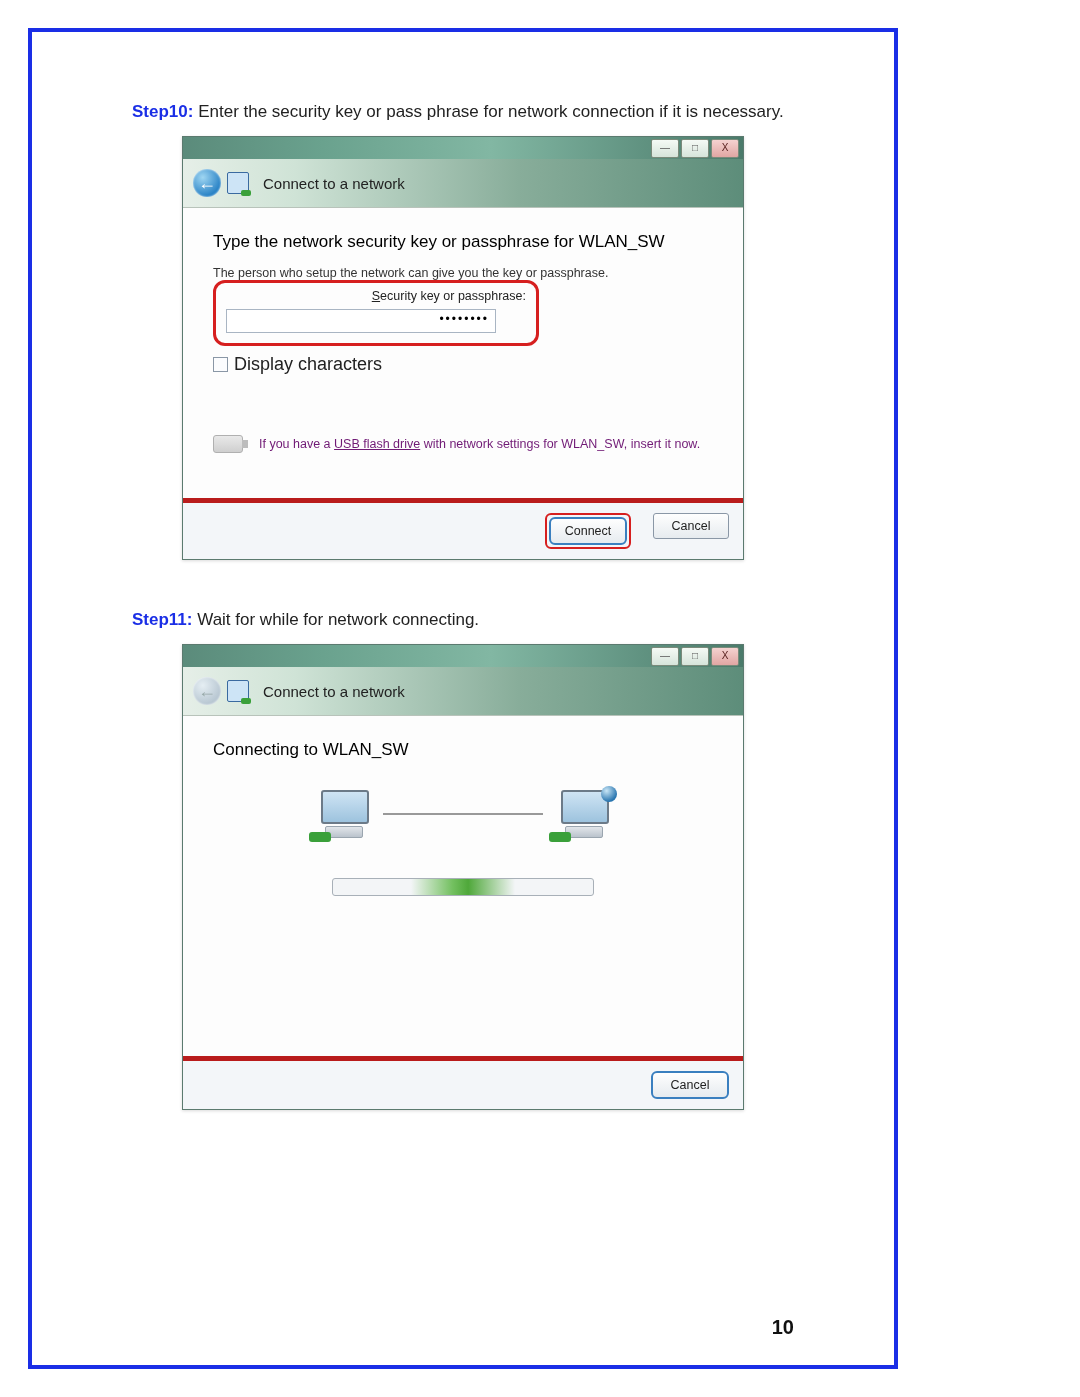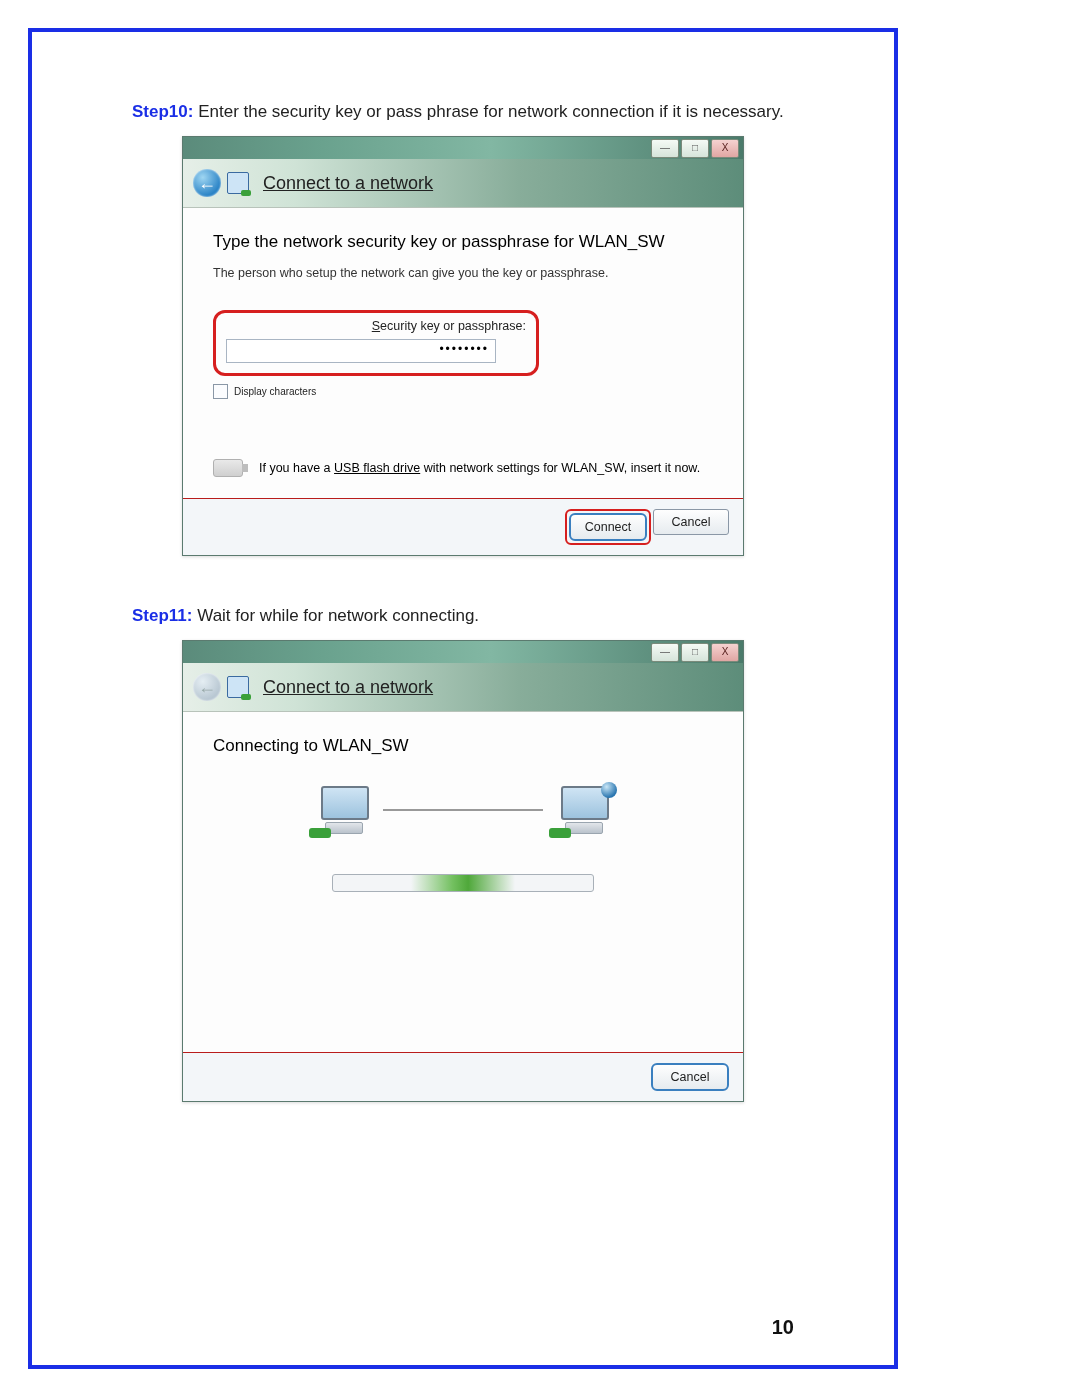--- a/index.html
+++ b/index.html
@@ -102,40 +102,38 @@
     content: "";
     position: absolute;
     bottom: -3px;
     right: -3px;
     width: 10px;
     height: 6px;
     background: #3aa03a;
     border-radius: 2px;
   }
   .header-title {
-    font-size: 18px;
+    font-size: 15px;
     color: #222;
-    text-decoration: underline;
   }
   
   .dlg-body {
     background: #fdfdfd;
     padding: 24px 30px 16px 30px;
     min-height: 250px;
     position: relative;
   }
   .dlg-heading {
     font-size: 17px;
     color: #000000;
     margin-bottom: 14px;
   }
   .dlg-sub {
     font-size: 12.5px;
     color: #333;
-    margin-bottom: 30px;
   }
   .field-block {
     border: 3px solid #d61f1f;
     border-radius: 12px;
     padding: 6px 10px 10px 10px;
     width: 300px;
     margin-bottom: 8px;
     text-align: right;
   }
   .field-label {
@@ -148,64 +146,64 @@
     height: 24px;
     border: 1px solid #a9b5c3;
     background: #fff;
     margin-top: 6px;
     padding: 2px 6px;
     box-sizing: border-box;
     font-size: 12px;
     letter-spacing: 2px;
   }
   .chk-row {
-    font-size: 10px;
+    font-size: 18px;
     color: #222;
     display: flex;
     align-items: center;
     gap: 6px;
     margin-bottom: 60px;
   }
   .chk {
     width: 13px;
     height: 13px;
     border: 1px solid #8a97a6;
     background: #fbfcfe;
   }
   .usb-row {
     display: flex;
     align-items: center;
     gap: 16px;
     font-size: 12.5px;
-    color: #000000;
+    color: #701a75;
   }
   .usb-icon {
     width: 28px;
     height: 16px;
     background: linear-gradient(#e9e9e9,#cfcfcf);
     border: 1px solid #b0b0b0;
     border-radius: 3px;
     position: relative;
   }
   .usb-icon::after {
     content:"";
     position: absolute;
     right: -6px; top: 4px;
     width: 6px; height: 8px;
     background: #bdbdbd;
   }
   .usb-link { text-decoration: underline; }
   
   .dlg-footer {
-    border-top: 1px solid #b91c1c;
+    border-top: 5px solid #b91c1c;
     background: #f3f6f9;
     padding: 10px 14px;
     display: flex;
     justify-content: flex-end;
-    gap: 2px;
+    gap: 22px;
   }
   .btn {
     min-width: 74px;
     height: 24px;
     border: 1px solid #8a97a6;
     background: linear-gradient(#fefefe,#e6ebef);
     border-radius: 3px;
     font-size: 12.5px;
     color: #222;
     display: flex;

